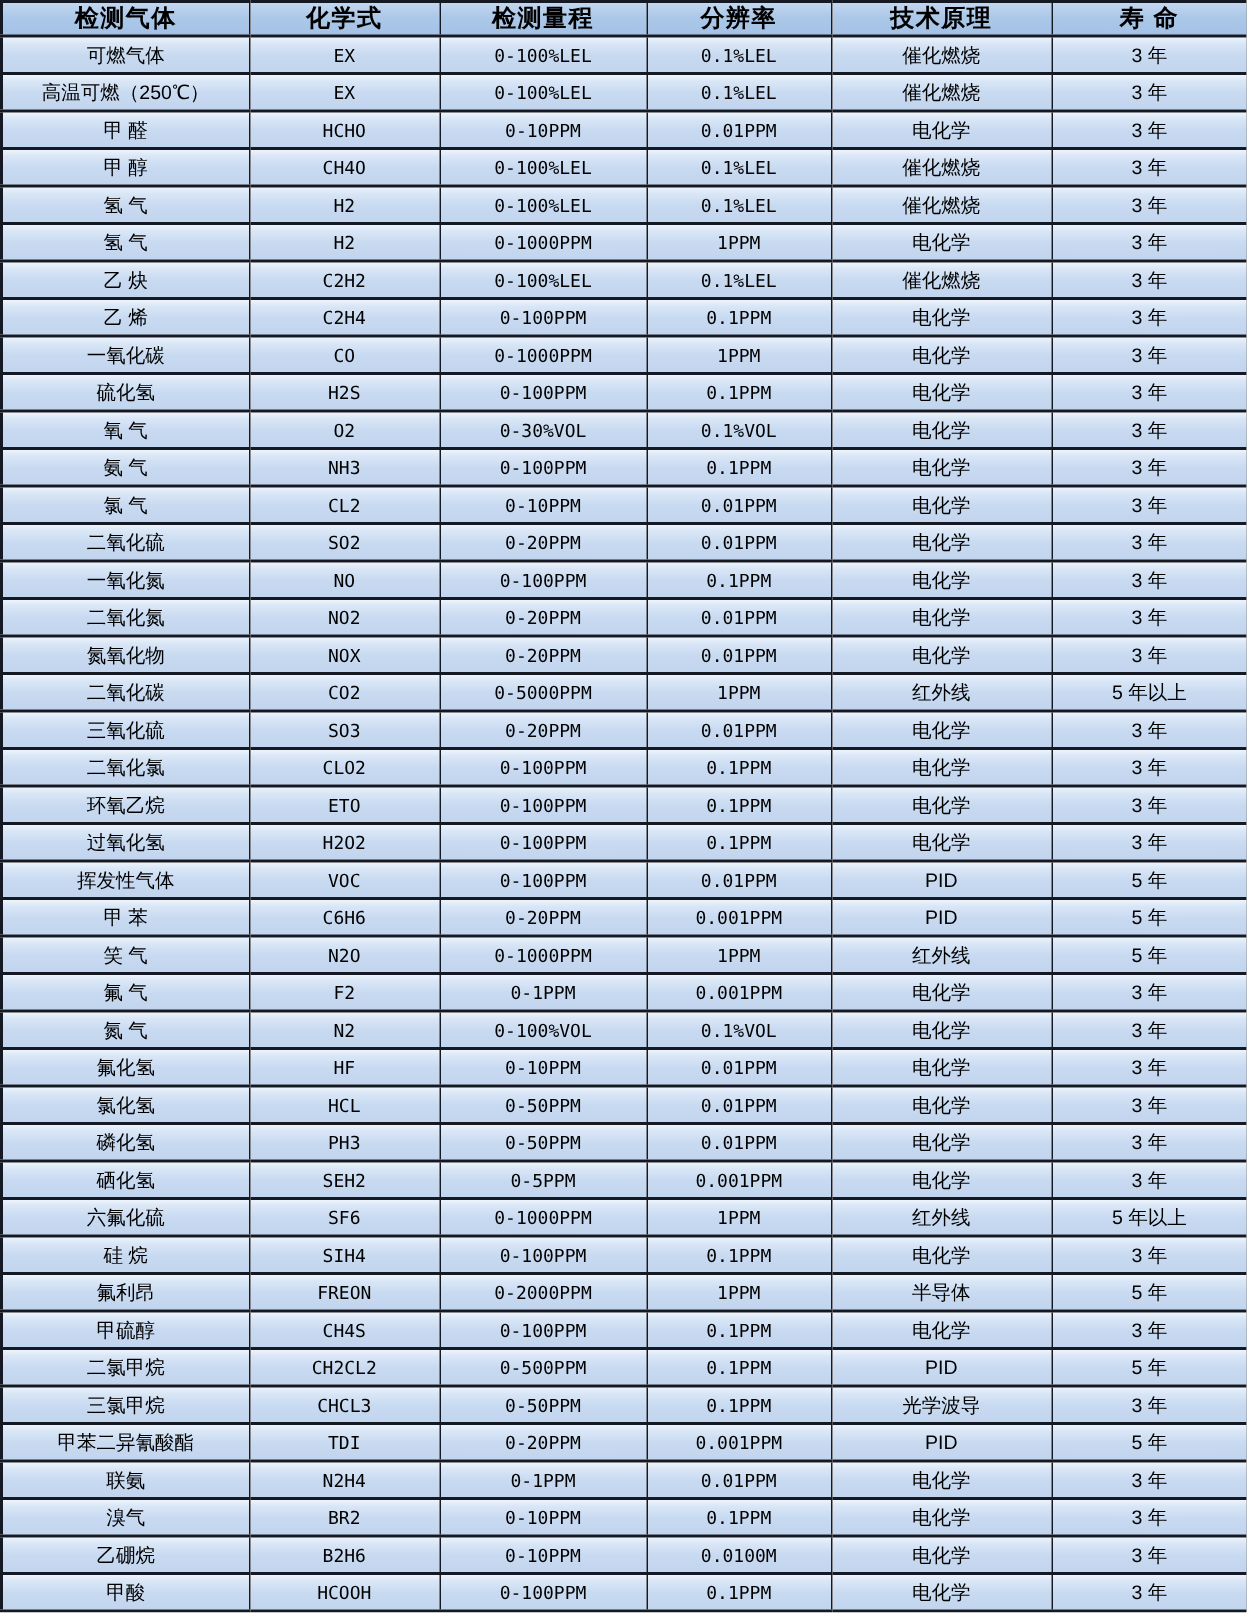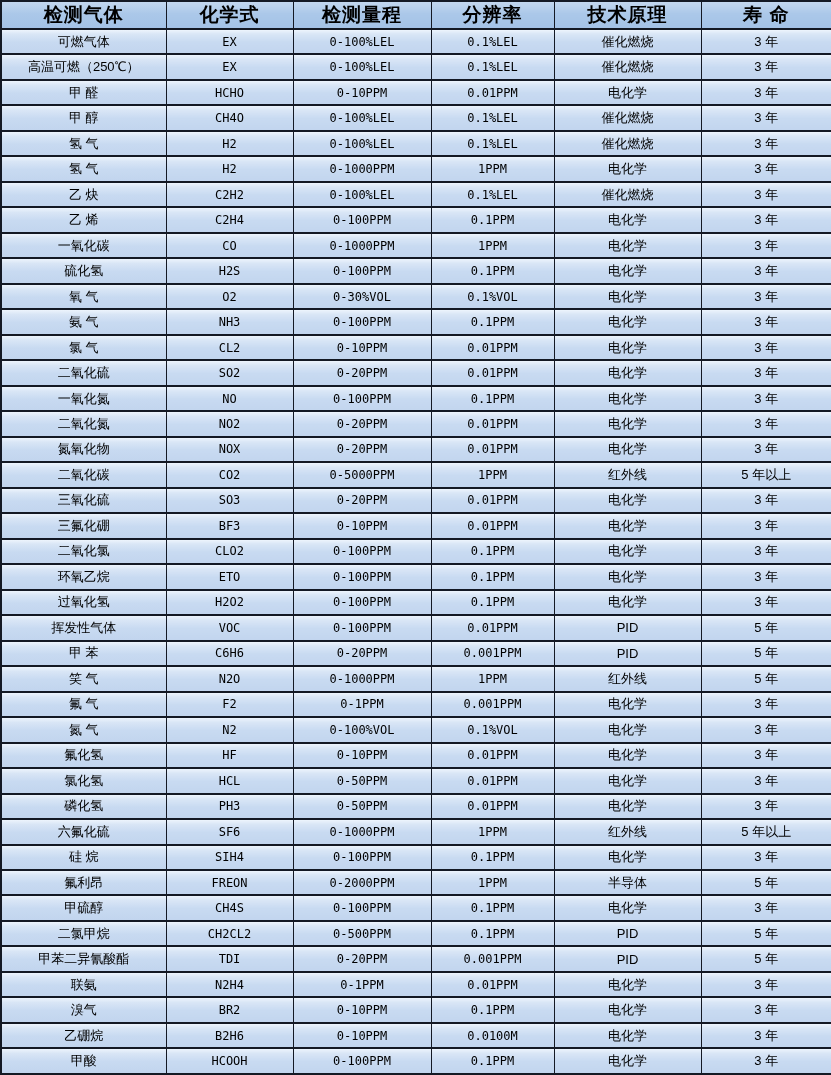--- a/index.html
+++ b/index.html
@@ -28,21 +28,21 @@
     text-align: center;
     vertical-align: middle;
     overflow: hidden;
     white-space: nowrap;
     height: 21px;
   }
   .spec th {
     background: linear-gradient(to bottom, #c3d7ef 0%, #abc8e9 45%, #a4c2e6 100%);
     font-family: "Liberation Sans", sans-serif;
     font-weight: bold;
-    font-size: 19px;
+    font-size: 16px;
     letter-spacing: 1px;
   }
   .spec td {
     background: linear-gradient(to bottom, #edf4fc 0%, #d9e6f6 18%, #c8daf1 52%, #c2d5ee 100%);
     font-size: 13px;
   }
   
   .spec td.c1, .spec td.c2, .spec td.c3 {
     font-family: "DejaVu Sans Mono", monospace;
     font-size: 12px;
@@ -227,28 +227,20 @@
       </tr>
       <tr>
         <td class="c0">三氧化硫</td>
         <td class="c1">SO3</td>
         <td class="c2">0-20PPM</td>
         <td class="c3">0.01PPM</td>
         <td class="c4">电化学</td>
         <td class="c5">3 年</td>
       </tr>
       <tr>
-        <td class="c0">三氟化硼</td>
-        <td class="c1">BF3</td>
-        <td class="c2">0-10PPM</td>
-        <td class="c3">0.01PPM</td>
-        <td class="c4">电化学</td>
-        <td class="c5">3 年</td>
-      </tr>
-      <tr>
         <td class="c0">二氧化氯</td>
         <td class="c1">CLO2</td>
         <td class="c2">0-100PPM</td>
         <td class="c3">0.1PPM</td>
         <td class="c4">电化学</td>
         <td class="c5">3 年</td>
       </tr>
       <tr>
         <td class="c0">环氧乙烷</td>
         <td class="c1">ETO</td>
@@ -323,20 +315,28 @@
       </tr>
       <tr>
         <td class="c0">磷化氢</td>
         <td class="c1">PH3</td>
         <td class="c2">0-50PPM</td>
         <td class="c3">0.01PPM</td>
         <td class="c4">电化学</td>
         <td class="c5">3 年</td>
       </tr>
       <tr>
+        <td class="c0">硒化氢</td>
+        <td class="c1">SEH2</td>
+        <td class="c2">0-5PPM</td>
+        <td class="c3">0.001PPM</td>
+        <td class="c4">电化学</td>
+        <td class="c5">3 年</td>
+      </tr>
+      <tr>
         <td class="c0">六氟化硫</td>
         <td class="c1">SF6</td>
         <td class="c2">0-1000PPM</td>
         <td class="c3">1PPM</td>
         <td class="c4">红外线</td>
         <td class="c5">5 年以上</td>
       </tr>
       <tr>
         <td class="c0">硅 烷</td>
         <td class="c1">SIH4</td>
@@ -361,20 +361,28 @@
         <td class="c4">电化学</td>
         <td class="c5">3 年</td>
       </tr>
       <tr>
         <td class="c0">二氯甲烷</td>
         <td class="c1">CH2CL2</td>
         <td class="c2">0-500PPM</td>
         <td class="c3">0.1PPM</td>
         <td class="c4">PID</td>
         <td class="c5">5 年</td>
+      </tr>
+      <tr>
+        <td class="c0">三氯甲烷</td>
+        <td class="c1">CHCL3</td>
+        <td class="c2">0-50PPM</td>
+        <td class="c3">0.1PPM</td>
+        <td class="c4">光学波导</td>
+        <td class="c5">3 年</td>
       </tr>
       <tr>
         <td class="c0">甲苯二异氰酸酯</td>
         <td class="c1">TDI</td>
         <td class="c2">0-20PPM</td>
         <td class="c3">0.001PPM</td>
         <td class="c4">PID</td>
         <td class="c5">5 年</td>
       </tr>
       <tr>

